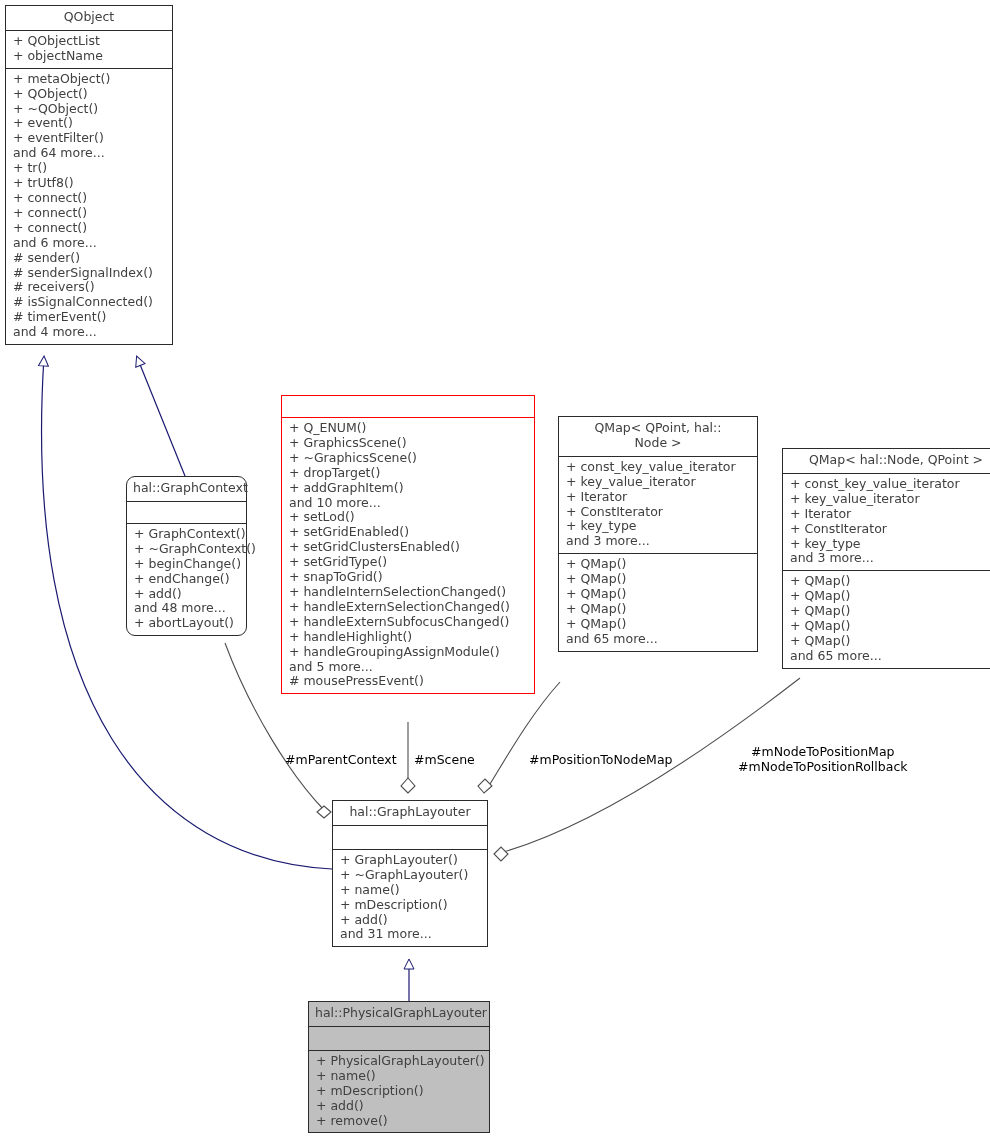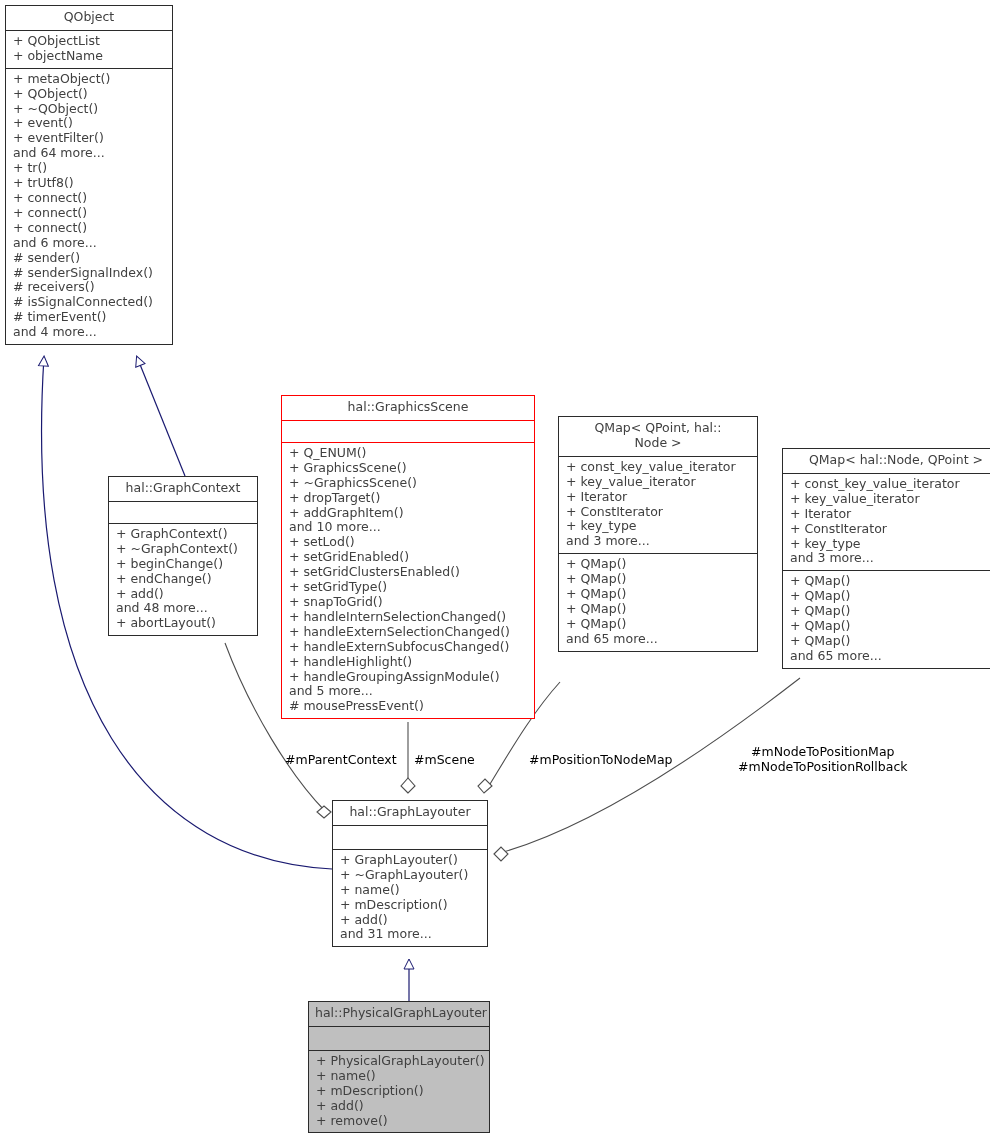--- a/index.html
+++ b/index.html
@@ -133,36 +133,35 @@
       <div class="uml-row">and 6 more...</div>
       <div class="uml-row"># sender()</div>
       <div class="uml-row"># senderSignalIndex()</div>
       <div class="uml-row"># receivers()</div>
       <div class="uml-row"># isSignalConnected()</div>
       <div class="uml-row"># timerEvent()</div>
       <div class="uml-row">and 4 more...</div>
     </div>
   </div>
 
-  <div class="uml-box" style="left:108px; top:476px; width:150px;">
+  <div class="uml-box" style="left:126px; top:476px; width:121px;border-radius:9px;">
     <div class="uml-title">hal::GraphContext</div>
     <div class="uml-attrs" style="height:22px;"></div>
     <div class="uml-ops">
       <div class="uml-row">+ GraphContext()</div>
       <div class="uml-row">+ ~GraphContext()</div>
       <div class="uml-row">+ beginChange()</div>
       <div class="uml-row">+ endChange()</div>
       <div class="uml-row">+ add()</div>
       <div class="uml-row">and 48 more...</div>
       <div class="uml-row">+ abortLayout()</div>
     </div>
   </div>
 
   <div class="uml-box red" style="left:281px; top:395px; width:254px;">
-    <div class="uml-title">hal::GraphicsScene</div>
     <div class="uml-attrs" style="height:22px;"></div>
     <div class="uml-ops">
       <div class="uml-row">+ Q_ENUM()</div>
       <div class="uml-row">+ GraphicsScene()</div>
       <div class="uml-row">+ ~GraphicsScene()</div>
       <div class="uml-row">+ dropTarget()</div>
       <div class="uml-row">+ addGraphItem()</div>
       <div class="uml-row">and 10 more...</div>
       <div class="uml-row">+ setLod()</div>
       <div class="uml-row">+ setGridEnabled()</div>

